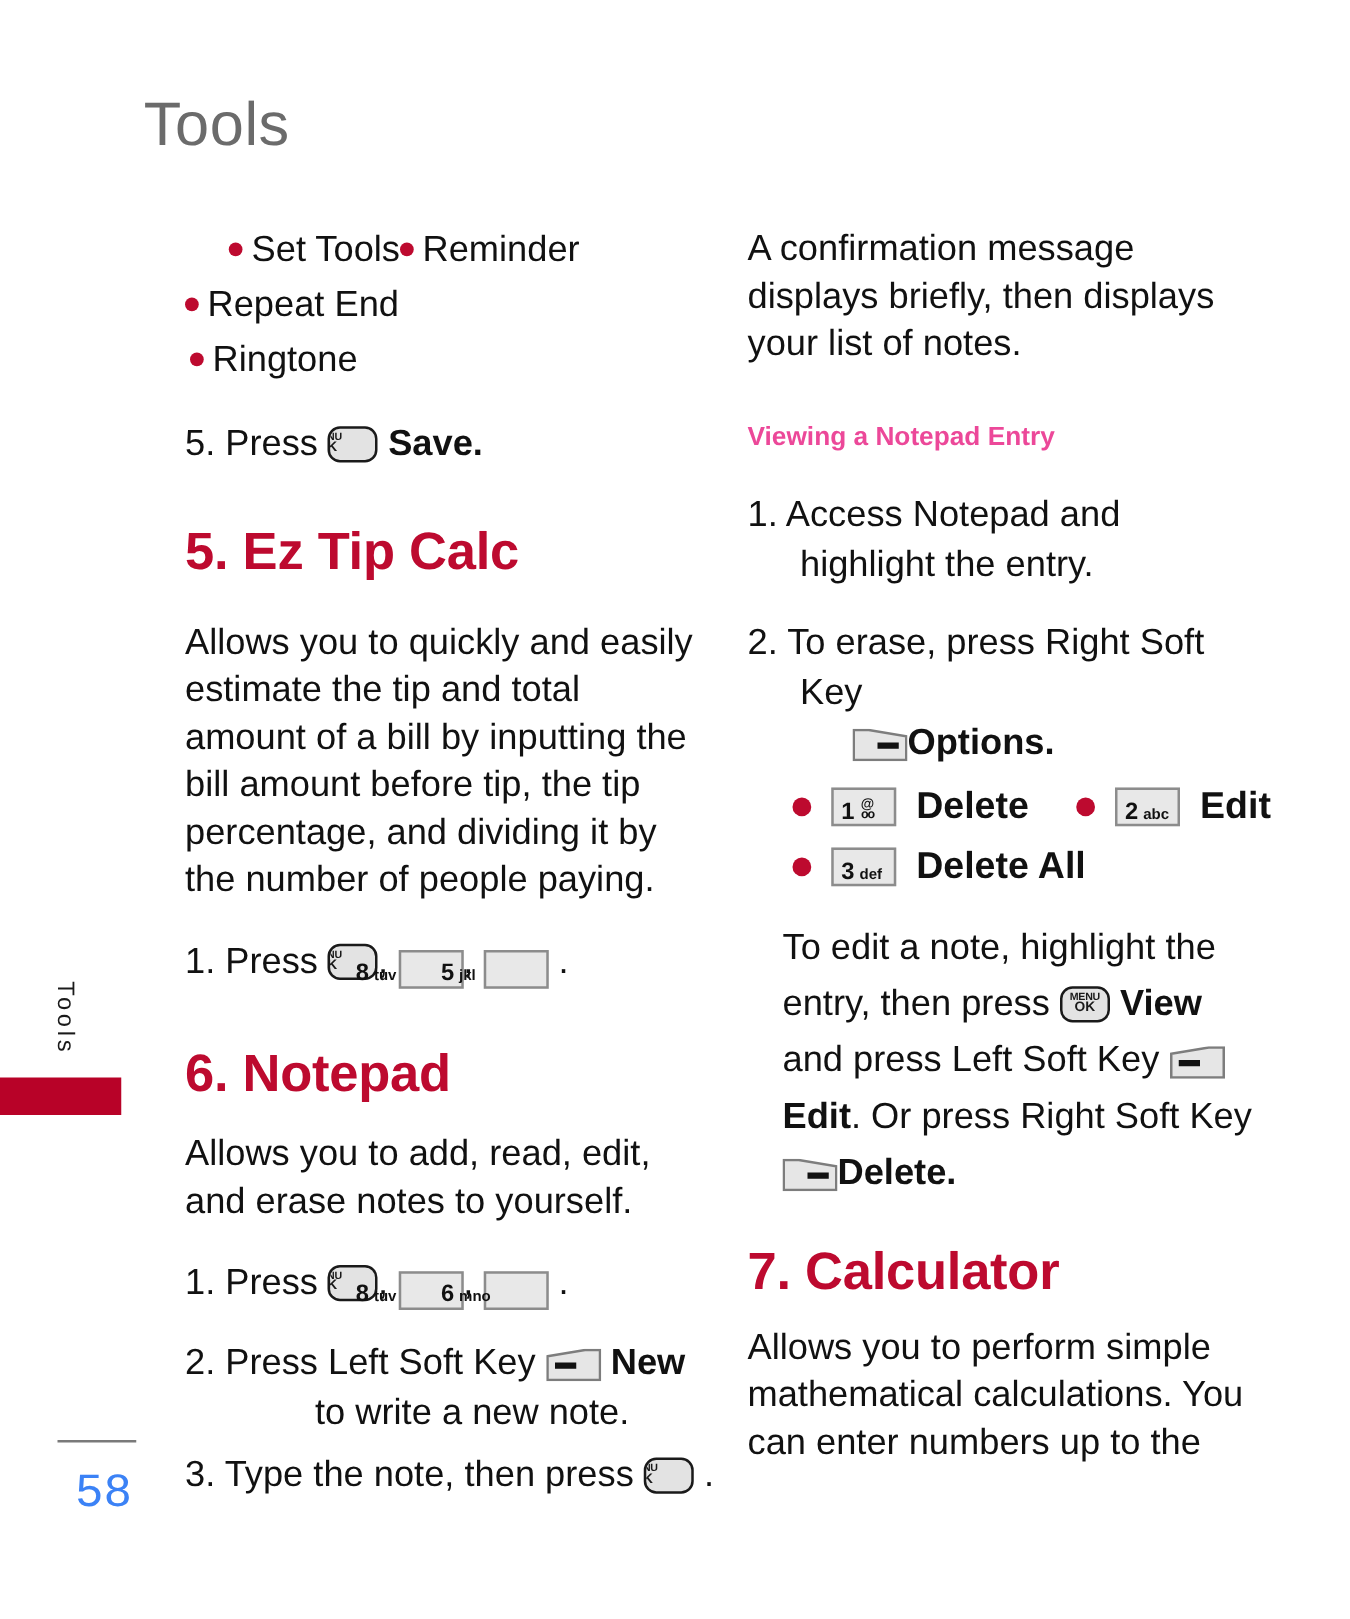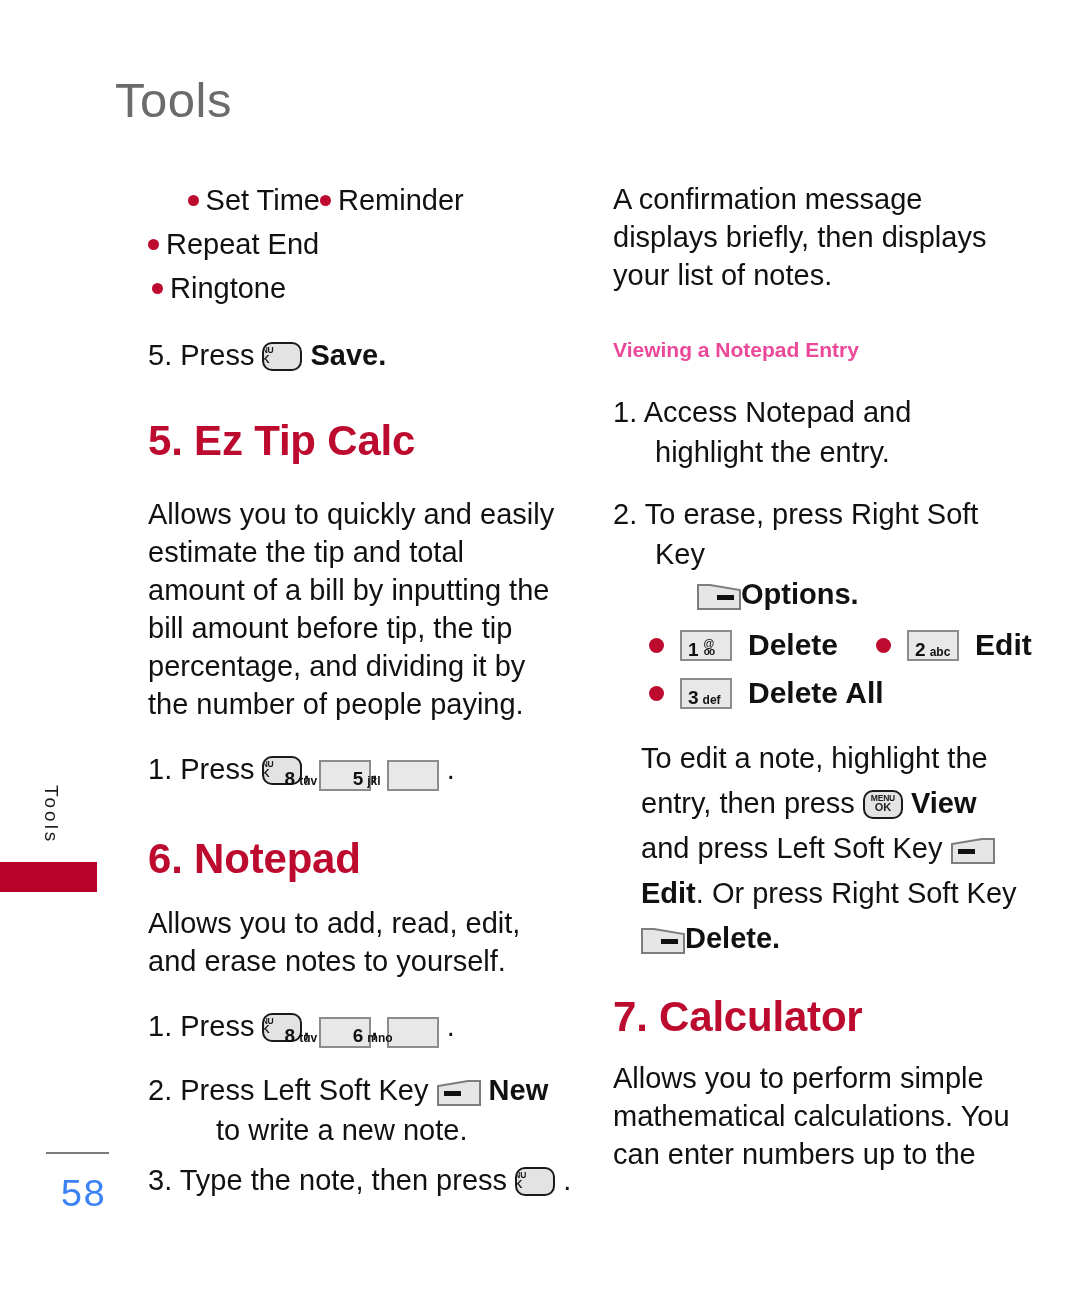--- a/index.html
+++ b/index.html
@@ -67,21 +67,21 @@
     line-height: 1;
     font-family: Liberation Mono, monospace;
   }
 
   
   .col {
     position: absolute;
     top: 180px;
   }
   .col-left  { left: 148px; width: 420px; }
-  .col-right { left: 613px; width: 412px; }
+  .col-right { left: 598px; width: 412px; }
 
   
   .body-text {
     font-size: 29px;
     line-height: 38px;
     color: #111111;
     font-weight: 400;
   }
   .section-title {
     color: #bd0a2f;
@@ -209,21 +209,21 @@
 <div class="side-tab-label">Tools</div>
 <div class="side-tab-bar"></div>
 
 <div class="footer-rule"></div>
 <div class="page-number">58</div>
 
 <div class="col col-left">
 
   <div class="bullet-grid">
     <div class="bullet-cell r">
-      <span class="dot"></span><span>Set Time</span>
+      <span class="dot"></span><span>Set Tools</span>
     </div>
     <div class="bullet-cell">
       <span class="dot"></span><span>Reminder</span>
     </div>
 
     <div class="bullet-cell">
       <span class="dot"></span><span>Repeat End</span>
     </div>
 
     <div class="bullet-cell" style="grid-column:1 / span 2; text-align:left; margin-left:4px;">
@@ -274,21 +274,21 @@
   <div class="step" style="margin-top:22px;">
     <span>2.</span>
     <span>Press Left Soft Key</span>
     <span class="key key-soft">
       <svg width="44" height="26" viewBox="0 0 44 26">
         <polygon points="1,6 31,1 43,1 43,25 1,25" fill="#e6e6e6" stroke="#7d7d7d" stroke-width="2"></polygon>
         <rect x="7" y="11" width="17" height="5" fill="#111111"></rect>
       </svg>
     </span>
     <span class="strong">New</span><br>
-    <span style="display:inline-block; text-indent:0; margin-left:26px;">to write a new note.</span>
+    <span style="display:inline-block; text-indent:0; margin-left:62px;">to write a new note.</span>
   </div>
 
   <div class="step nowrap" style="margin-top:10px;">
     <span>3.</span>
     <span>Type the note, then press</span>
     <span class="key key-menu">
       <span class="kl1">MENU</span>
       <span class="kl2">OK</span>
     </span>
     <span>.</span>

